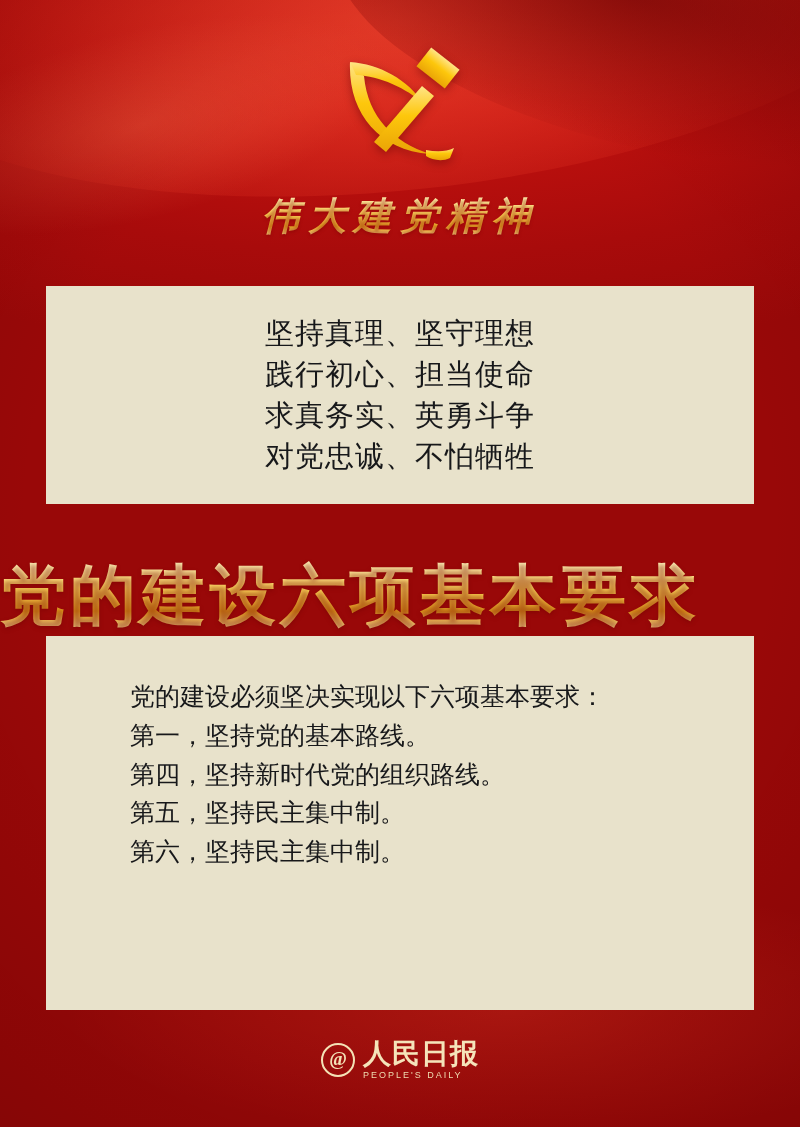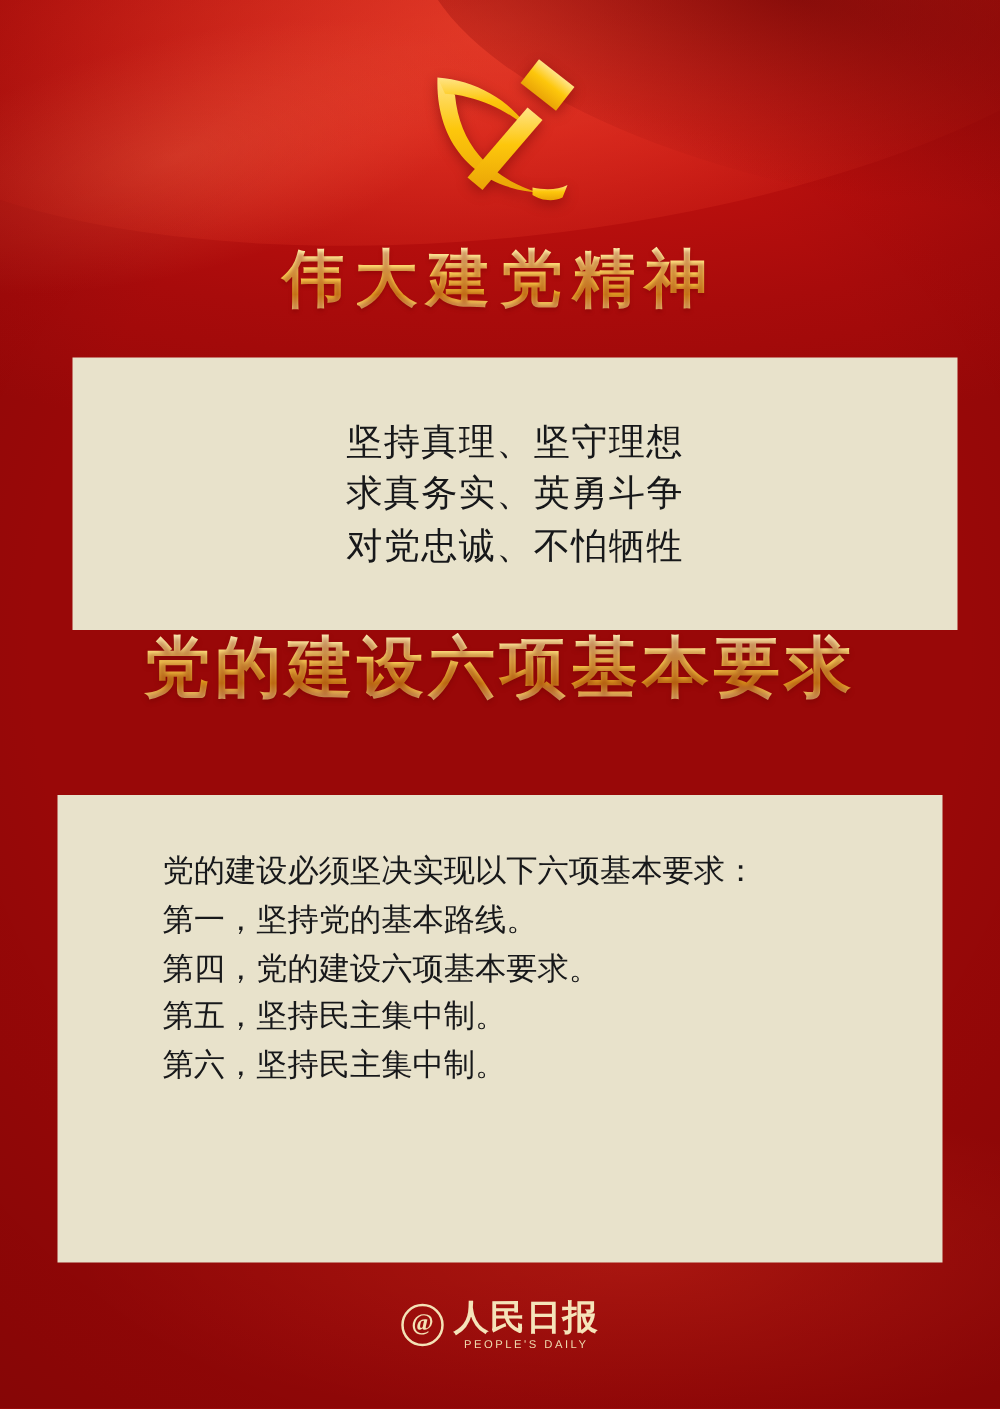--- a/index.html
+++ b/index.html
@@ -75,39 +75,40 @@
     filter: drop-shadow(0 3px 5px rgba(90,0,0,0.45));
   }
   .emblem svg { display: block; }
 
   
   .title-main {
     position: absolute;
     top: 196px;
     left: 0; right: 0;
     text-align: center;
-    font-size: 50px;
+    font-size: 38px;
     font-weight: bold;
     letter-spacing: 8px;
     line-height: 1.1;
     color: #ffd769;
     background: linear-gradient(180deg, #fff0b4 0%, #ffd558 42%, #e8a524 72%, #ffe59a 100%);
     -webkit-background-clip: text;
     background-clip: text;
     -webkit-text-fill-color: transparent;
     text-shadow: 0 2px 3px rgba(120,0,0,0.35);
     font-family: "DejaVu Sans", "Liberation Sans", sans-serif;
+    font-style: italic;
   }
 
   .title-second {
     position: absolute;
-    top: 506px;
-    left: 0; right: 0;
-    text-align: center;
-    font-size: 53px;
+    top: 560px;
+    left: 0; right: 0;
+    text-align: left;
+    font-size: 66px;
     font-weight: bold;
     letter-spacing: 4px;
     line-height: 1.1;
     background: linear-gradient(180deg, #fff3c0 0%, #ffd758 40%, #e0991c 70%, #ffeaa6 100%);
     -webkit-background-clip: text;
     background-clip: text;
     -webkit-text-fill-color: transparent;
     text-shadow: 0 2px 4px rgba(110,0,0,0.40);
     font-family: "DejaVu Sans", "Liberation Sans", sans-serif;
   }
@@ -121,21 +122,20 @@
     box-sizing: border-box;
     color: #1d1d1d;
   }
   .panel-spirit {
     top: 286px;
     height: 218px;
     display: flex;
     flex-direction: column;
     align-items: center;
     justify-content: center;
-    margin-left: 12px;
   }
   .panel-spirit .line {
     font-size: 29px;
     line-height: 1.42;
     letter-spacing: 1px;
     color: #17181a;
     font-family: "DejaVu Sans", "Liberation Sans", sans-serif;
     white-space: nowrap;
   }
 
@@ -173,21 +173,21 @@
     color: #f4e2b6;
     font-size: 19px;
     line-height: 27px;
     text-align: center;
     font-family: "Liberation Serif", serif;
     font-weight: bold;
   }
   .footer .brand {
     display: flex;
     flex-direction: column;
-    align-items: center;
+    align-items: flex-start;
     line-height: 1;
   }
   .footer .brand-cn {
     font-size: 28px;
     font-weight: bold;
     color: #f5e4ba;
     letter-spacing: 1px;
     font-family: "DejaVu Sans", "Liberation Sans", sans-serif;
   }
   .footer .brand-en {
@@ -231,30 +231,31 @@
           <path d="M40 96 L 88 40 L 100 50 L 52 106 Z"></path>
         </g>
       </svg>
     </div>
   </div>
 
   <div class="title-main">伟大建党精神</div>
 
   <div class="panel panel-spirit">
     <div class="line">坚持真理、坚守理想</div>
+    <div class="line">践行初心、担当使命</div>
     <div class="line">求真务实、英勇斗争</div>
     <div class="line">对党忠诚、不怕牺牲</div>
   </div>
 
   <div class="title-second">党的建设六项基本要求</div>
 
   <div class="panel panel-requirements">
     <div class="para first">党的建设必须坚决实现以下六项基本要求：</div>
     <div class="para">第一，坚持党的基本路线。</div>
-    <div class="para">第四，党的建设六项基本要求。</div>
+    <div class="para">第四，坚持新时代党的组织路线。</div>
     <div class="para">第五，坚持民主集中制。</div>
     <div class="para">第六，坚持民主集中制。</div>
   </div>
 
   <div class="footer">
     <div class="at-badge">@</div>
     <div class="brand">
       <div class="brand-cn">人民日报</div>
       <div class="brand-en">PEOPLE'S DAILY</div>
     </div>

